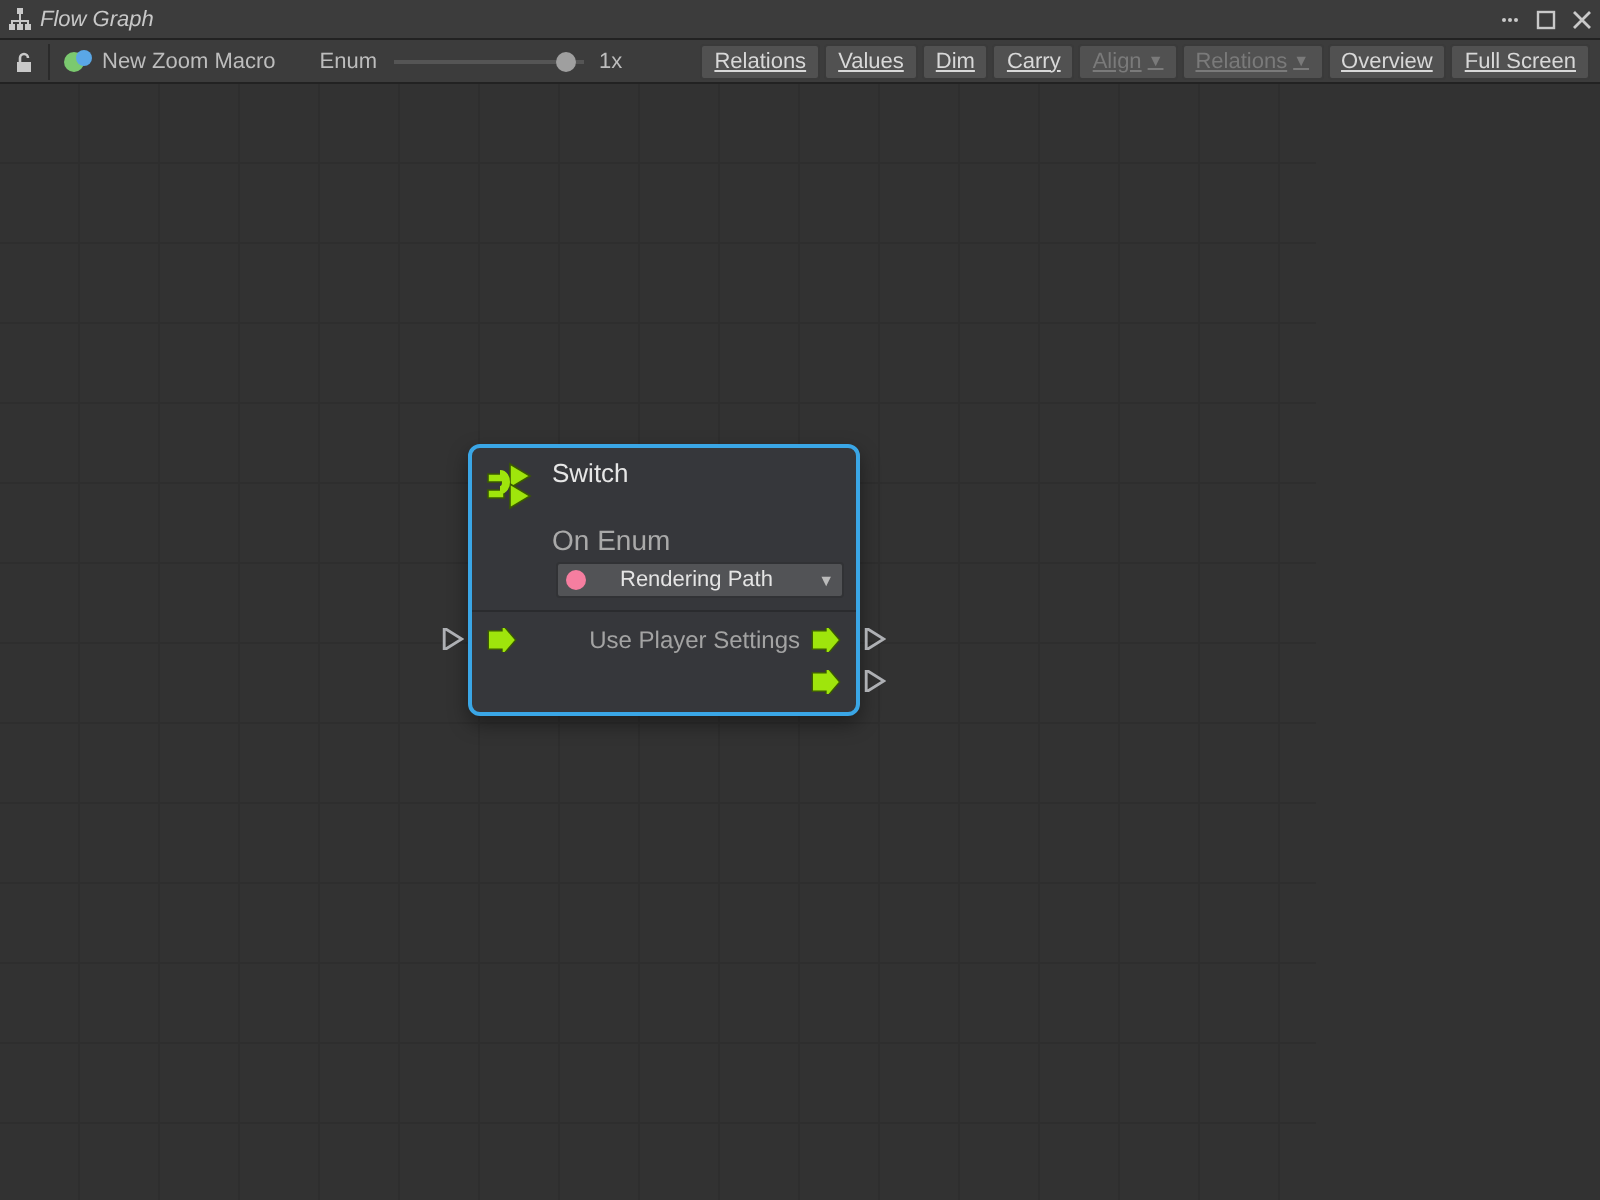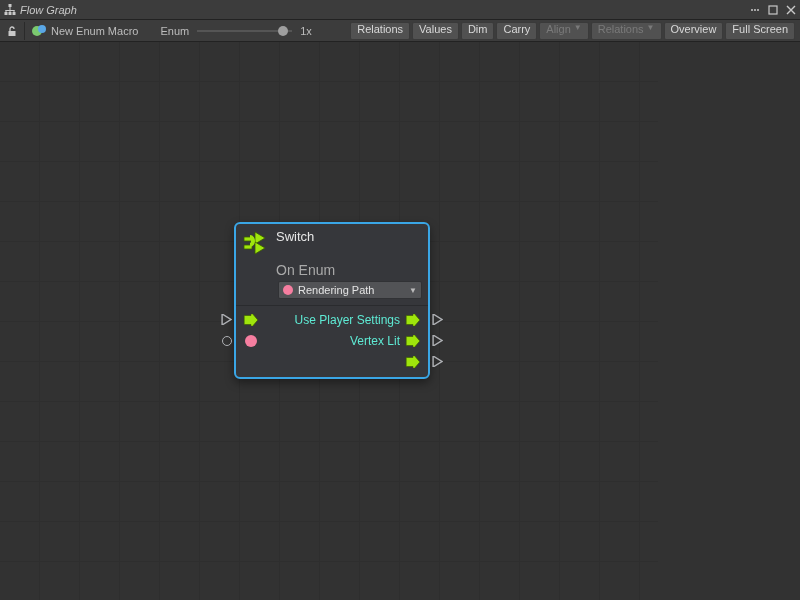--- a/index.html
+++ b/index.html
@@ -25,22 +25,22 @@
   .toolbar .macro-icon { width:16px; height:16px; margin-left:2px; }
   .toolbar .macro-name { margin-left: 4px; color: #bdbdbd; }
   .toolbar .zoom-label { margin-left: 22px; color: #bdbdbd; }
   .slider { position: relative; width: 95px; height: 14px; margin-left: 8px; }
   .slider .track { position:absolute; top:6px; left:0; right:0; height:2px; background:#555; }
   .slider .thumb { position:absolute; top:2px; width:10px; height:10px; border-radius:5px; background:#9f9f9f; }
   .toolbar .zoom-val { margin-left: 8px; color:#bdbdbd; }
   .toolbar .spacer { flex:1; }
   .tbn {
     height: 18px; padding: 0 6px; background:#515151; color:#d8d8d8;
-    display:flex; border-radius:2px; margin-right:2px;
-    border: 1px solid #3a3a3a; font-size:11px;
+    display:flex; align-items:center; border-radius:2px; margin-right:2px;
+    border: 1px solid #3a3a3a; font-size:11px;text-decoration:underline;
   }
   .tbn.disabled { color:#7a7a7a; }
   .tbn .dd { margin-left:3px; font-size:8px; }
 
   
   .canvas {
     position: relative; width: 658px; height: 558px;
     background-color: #323232;
     background-image:
       linear-gradient(#2e2e2e 1px, transparent 1px),
@@ -59,31 +59,31 @@
   .node-header {
     display:flex; align-items:flex-start; padding: 5px 6px 0 6px;
   }
   .node-header .hicon { width:28px; height:28px; margin-right:6px; flex-shrink:0; display:flex; align-items:center; justify-content:center; }
   .node-header .htext { display:flex; flex-direction:column; }
   .node-header .title { font-size:13px; color:#e6e6e6; }
   .node-header .subtitle { font-size:14px; color:#a9a9a9; margin-top:18px; }
   .enum-row { padding: 3px 6px 6px 42px; }
   .enum-dd {
     height: 18px; background:#525356; border:1px solid #313235; border-radius:2px;
-    display:flex; align-items:center; padding: 0 4px; font-size:11px; color:#e4e4e4;
+    display:flex; align-items:center; padding: 0 4px; font-size:11px; color:#e4e4e4;gap:12px;
   }
   .enum-dd .dot { width:10px; height:10px; border-radius:5px; background:#f67ea0; margin-right:5px; flex-shrink:0; }
   .enum-dd .dd { margin-left:auto; font-size:8px; color:#bbb; }
 
   .node-body { border-top:1px solid #2a2b2e; padding: 3px 0 5px 0; }
 
   .row { position:relative; height:21px; display:flex; align-items:center; }
   .row .left-ports { position:absolute; left:-17px; top:0; height:21px; width:15px; display:flex; align-items:center; justify-content:center; }
   .row .left-inner { position:absolute; left:5px; top:0; height:21px; width:20px; display:flex; align-items:center; justify-content:center; }
-  .row .label { flex:1; text-align:right; padding-right:28px; font-size:12px; color:#5eead4; }
+  .row .label { flex:1; text-align:right; padding-right:28px; font-size:12px; color:#a3a3a3; }
   .row .out-arrow { position:absolute; right:6px; top:0; height:21px; width:18px; display:flex; align-items:center; justify-content:center; }
   .row .out-port { position:absolute; right:-16px; top:0; height:21px; width:14px; display:flex; align-items:center; justify-content:center; }
 
   .tri-outline { display:block; }
   .circ-outline { width:10px; height:10px; border:1.5px solid #aeb0b4; border-radius:6px; }
   .pink-dot { width:12px; height:12px; border-radius:6px; background:#f67ea0; }
 </style>
 </head>
 <body>
 
@@ -146,21 +146,21 @@
         </g>
       </svg>
   </div>
   <div class="sep"></div>
   <div class="macro-icon">
     <svg width="16" height="16" viewBox="0 0 16 16">
         <circle cx="6" cy="8" r="5" fill="#7bc96f"></circle>
         <circle cx="11" cy="6" r="4" fill="#5aa7e6"></circle>
       </svg>
   </div>
-  <span class="macro-name">New Enum Macro</span>
+  <span class="macro-name">New Zoom Macro</span>
   <span class="zoom-label">Enum</span>
   <div class="slider">
     <div class="track"></div>
     <div class="thumb" id="zoom-thumb" style="left: 80.96px;"></div>
   </div>
   <span class="zoom-val">1x</span>
   <div class="spacer"></div>
   <div id="tb-buttons" style="display:flex; align-items:center; padding-right:3px;">
       <div class="tbn">
         <span>Relations</span>
@@ -235,45 +235,26 @@
               <use href="#arrow-r" fill="#9fe50c" stroke="#3a5a00" stroke-width="0.6"></use>
             </svg>
           </div>
           <div class="out-port">
             <svg class="tri-outline" width="11" height="11" viewBox="0 0 10 10">
               <use href="#tri-r" fill="none" stroke="#aeb0b4" stroke-width="1.3"></use>
             </svg>
           </div>
         </div>
         <div class="row">
-          <div class="left-ports">
-            <div class="circ-outline"></div>
-          </div>
-          <div class="left-inner">
-            <div class="pink-dot"></div>
-          </div>
-          <span class="label">Vertex Lit</span>
           <div class="out-arrow">
             <svg width="16" height="12" viewBox="0 0 14 10">
               <use href="#arrow-r" fill="#9fe50c" stroke="#3a5a00" stroke-width="0.6"></use>
             </svg>
           </div>
           <div class="out-port">
             <svg class="tri-outline" width="11" height="11" viewBox="0 0 10 10">
               <use href="#tri-r" fill="none" stroke="#aeb0b4" stroke-width="1.3"></use>
             </svg>
           </div>
         </div>
-        <div class="row">
-          <div class="out-arrow">
-            <svg width="16" height="12" viewBox="0 0 14 10">
-              <use href="#arrow-r" fill="#9fe50c" stroke="#3a5a00" stroke-width="0.6"></use>
-            </svg>
-          </div>
-          <div class="out-port">
-            <svg class="tri-outline" width="11" height="11" viewBox="0 0 10 10">
-              <use href="#tri-r" fill="none" stroke="#aeb0b4" stroke-width="1.3"></use>
-            </svg>
-          </div>
-        </div>
       </div>
   </div>
 </div>
 
 </body></html>

